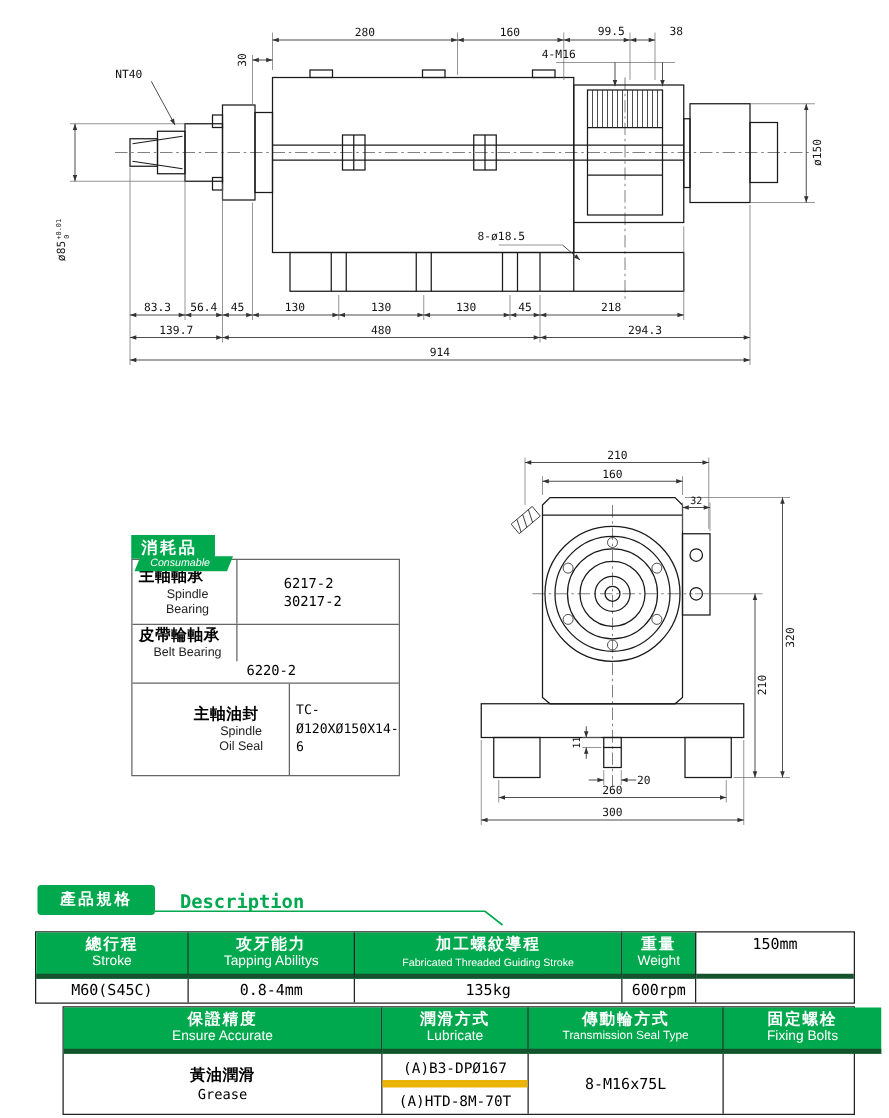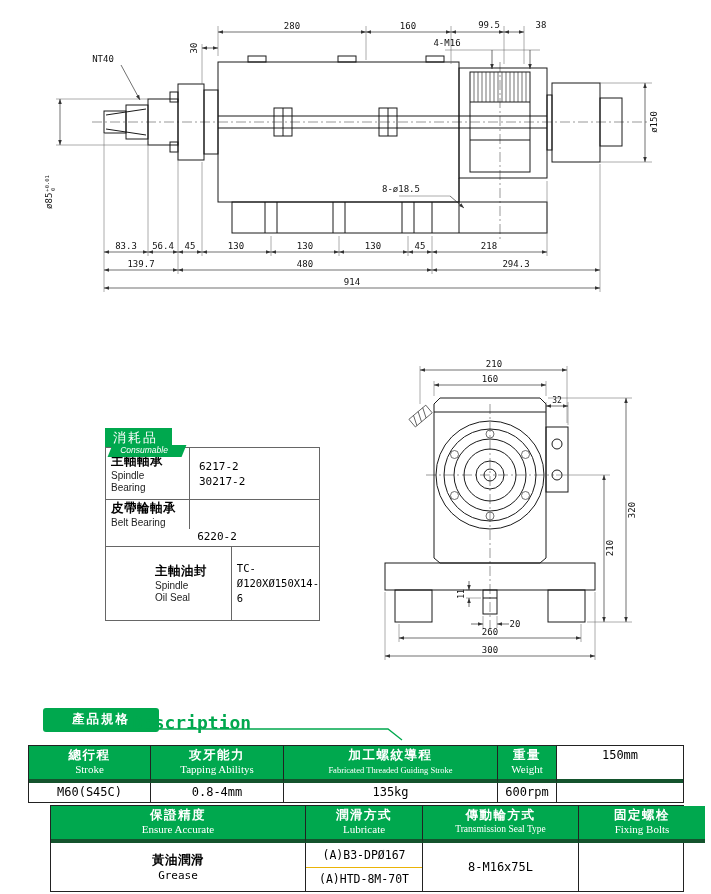--- a/index.html
+++ b/index.html
@@ -12,67 +12,67 @@
   .geo2  { stroke:#333; stroke-width:.7; fill:none; }
   .cl    { stroke:#555; stroke-width:.6; stroke-dasharray:10 3 2 3; fill:none; }
   .ext   { stroke:#666; stroke-width:.55; fill:none; }
   .dm    { stroke:#333; stroke-width:.7; fill:none; }
   text.dim { font-family:"DejaVu Sans Mono",monospace; font-size:9px; fill:#111; text-anchor:middle; }
   text.dim.sm { font-size:8px; }
   .ta-s { text-anchor:start; }
 
   
   .consumable { position:absolute; left:105px; top:428px; width:215px; }
-  .c-tab { display:inline-block; background:var(--g); color:#fff; font-size:13px; font-weight:normal;
+  .c-tab { display:inline-block; background:var(--g); color:#fff; font-size:13px; font-weight:bold;
            padding:2px 14px 2px 8px; letter-spacing:2px; height:19px; line-height:15px; }
   .c-ribbon { position:absolute; left:5px; top:17px; background:var(--g); color:#fff; font-size:8.5px;
               font-style:italic; padding:0 16px 1px 10px; transform:skewX(-22deg); z-index:2; line-height:11px; }
   .c-ribbon > span { display:inline-block; transform:skewX(22deg); }
   .c-table { border:1px solid #666; background:#fff; }
   .c-row { display:flex; border-bottom:1px solid #666; align-items:center; }
   .c-row:last-child { border-bottom:none; }
-  .c-row.r1 { height:52px; } .c-row.r2 { height:47px;flex-direction:column; } .c-row.r3 { height:73px;margin-left:44px; }
+  .c-row.r1 { height:52px;gap:28px; } .c-row.r2 { height:47px;flex-direction:column; } .c-row.r3 { height:73px;margin-left:44px; }
   .c-left { width:84px; border-right:1px solid #666; align-self:stretch; display:flex; flex-direction:column;
             justify-content:center; padding-left:5px; }
   .c-zh { font-size:12.5px; font-weight:bold; color:#000; letter-spacing:.5px; }
-  .c-en { font-size:10px; color:#222; white-space:pre-line; line-height:12px; }
+  .c-en { font-size:10px; color:#222; white-space:pre-line; line-height:12px;text-align:center; }
   .c-val { flex:1; padding-left:9px; font-family:"DejaVu Sans Mono",monospace; font-size:11px; color:#000;
            white-space:pre-line; line-height:15px; }
   .c-row.r3 .c-val { font-size:10.5px; padding-left:5px; }
 
   
   .spec { position:absolute; left:28px; top:708px; width:656px; }
   .spec-head { position:relative; height:37px; }
-  .spec-banner { position:absolute; left:15px; top:0; width:116px; background:var(--g); color:#fff; font-weight:bold;
+  .spec-banner { position:absolute; left:2px; top:0; width:94px; background:var(--g); color:#fff; font-weight:bold;
                  font-size:12.5px; text-align:center; padding:3px 0 4px; border-radius:3px; letter-spacing:2px; }
-  .spec-desc { position:absolute; left:104px; top:4px; color:var(--g); font-family:"DejaVu Sans Mono",monospace;
-               font-size:18px; font-weight:bold; }
+  .spec-desc { position:absolute; left:116px; top:4px; color:var(--g); font-family:"DejaVu Sans Mono",monospace;
+               font-size:15px; font-weight:bold; }
   .spec-lead { position:absolute; left:60px; top:19px; }
 
   .t { display:grid; border:1px solid #222; background:#fff; }
   .t > div { border-right:1px solid #222; border-bottom:4px solid #14532d; }
   .t > div:nth-last-child(-n+0) { border-bottom:none; }
   .t1 { grid-template-columns:122px 133px 214px 59px 126px; }
   .t2 { grid-template-columns:255px 117px 156px 126px; margin-top:2px;margin-left:22px; }
   .t1 > div:nth-child(5n), .t2 > div:nth-child(4n) { border-right:none; }
   .t1 > div:nth-child(n+6), .t2 > div:nth-child(n+5) { border-bottom:none; }
   .hc { background:var(--g); color:#fff; text-align:center; padding:2px 0 3px; }
   .hz { font-size:12.5px; font-weight:bold; letter-spacing:1.5px; line-height:15px; }
-  .he { font-family:Liberation Serif, serif; font-size:11px; line-height:13px; }
+  .he { font-family:Liberation Sans, sans-serif; font-size:11px; line-height:13px; }
   .he.he-sm { font-size:8.5px; line-height:12px; padding-top:1px; }
   .he.he-sm2 { font-size:9.5px; line-height:12.5px; }
   .vc { text-align:center; font-family:"DejaVu Sans Mono",monospace; font-size:12px; color:#000;
         padding:2px 0 3px; }
   .vc2 { display:flex; flex-direction:column; justify-content:center; text-align:center; min-height:48px; }
   .vz { font-size:12.5px; font-weight:bold; color:#000; line-height:17px; letter-spacing:.5px; }
   .ve { font-family:"DejaVu Sans Mono",monospace; font-size:11px; color:#000; line-height:14px; }
   .vstack { display:flex; flex-direction:column; min-height:48px; }
   .sub { flex:1; display:flex; align-items:center; justify-content:center;
          font-family:"DejaVu Sans Mono",monospace; font-size:11.5px; }
-  .sub:first-child { border-bottom:1px solid #eab308; }
+  .sub:first-child { border-bottom:6px solid #eab308; }
 </style>
 </head>
 <body>
 
 <svg class="drawing" width="711" height="680" viewBox="0 0 711 680">
   <defs>
     <marker id="ar" viewBox="0 0 10 10" refX="9.5" refY="5" markerWidth="8" markerHeight="8" orient="auto-start-reverse">
       <path d="M0.5,1.8 L9.5,5 L0.5,8.2 Z" fill="#333"></path>
     </marker>
   </defs>

